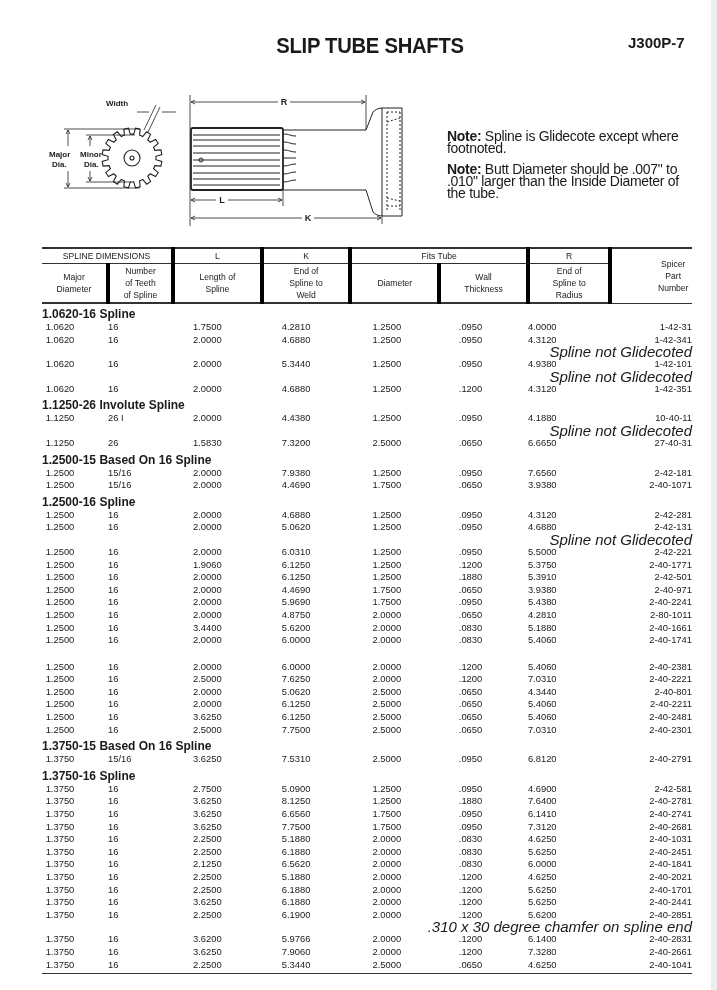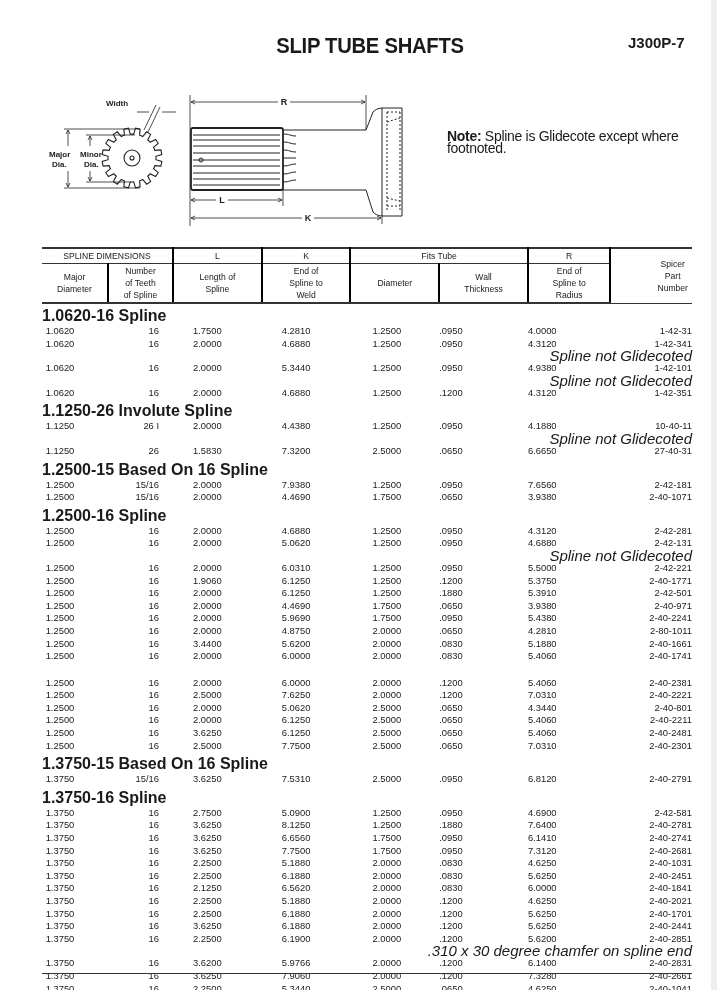--- a/index.html
+++ b/index.html
@@ -20,36 +20,36 @@
   .notes { position: absolute; left: 447px; top: 130px; width: 240px; font-size: 14px; line-height: 12px; letter-spacing: -0.3px; }
   .notes p { margin: 0 0 9px 0; }
   .notes b { font-weight: bold; }
 
   table.specs {
     position: absolute; left: 42px; top: 247px; width: 650px;
     border-collapse: collapse; font-size: 9.4px; table-layout: fixed;
   }
   table.specs th {
     font-weight: normal; font-size: 8.6px; line-height: 12px; padding: 1px 2px;
-    text-align: center; vertical-align: middle; border-left: 1px solid #666; border-right: 2px solid #000000;
+    text-align: center; vertical-align: middle; border-left: 1px solid #666; border-right: 4px solid #000000;
   }
   table.specs thead tr:first-child th { border-top: 2px solid #333; border-bottom: 1px solid #333; }
   table.specs thead tr:last-child th { border-bottom: 2px solid #333; }
   table.specs th.first { border-left: none; }
   table.specs th.last { border-right: none; border-bottom: 2px solid #333; padding-left: 44px; }
   .group-title td {
-    font-weight: bold; font-size: 16px; padding: 3px 0 0 0; height: 13px; text-align: left;
+    font-weight: bold; font-size: 12px; padding: 3px 0 0 0; height: 13px; text-align: left;
   }
   .row td { padding: 0; height: 12.6px; line-height: 12.6px; }
   .row td.c-major { text-align: center; padding-right: 30px; }
-  .row td.c-teeth { text-align: right; padding-right: 14px; }
+  .row td.c-teeth { text-align: left; padding-right: 14px; }
   .row td.c-l { text-align: center; padding-right: 20px; }
   .row td.c-k { text-align: center; padding-right: 20px; }
   .row td.c-dia { text-align: center; padding-right: 16px; }
-  .row td.c-wall { text-align: left; padding-right: 26px; }
+  .row td.c-wall { text-align: center; padding-right: 26px; }
   .row td.c-r { text-align: left; padding-right: 8px; }
   .row td.c-part { text-align: right; padding-left: 2px; }
   .note-row td { font-style: italic; text-align: right; padding: 0; height: 12px; line-height: 12px; font-size: 15px; }
   .gap-row td { height: 12px; }
   .bottom-rule { position: absolute; left: 42px; width: 650px; height: 0; border-top: 1.5px solid #333; }
 </style>
 </head>
 <body>
 
 <div class="right-strip"></div>
@@ -119,20 +119,21 @@
     <line x1="274" y1="128" x2="341" y2="128"></line>
     <path d="M155,126 L151,128 L155,130 M337,126 L341,128 L337,130"></path>
   </g>
   <text x="244" y="15" font-size="9" font-weight="bold" font-family="Liberation Sans, sans-serif" fill="#222" text-anchor="middle">R</text>
   <text x="182" y="113" font-size="9" font-weight="bold" font-family="Liberation Sans, sans-serif" fill="#222" text-anchor="middle">L</text>
   <text x="268" y="131" font-size="9" font-weight="bold" font-family="Liberation Sans, sans-serif" fill="#222" text-anchor="middle">K</text>
 </svg>
 
 <div class="notes">
   <p><b>Note:</b><span> Spline is Glidecote except where footnoted.</span></p>
+  <p><b>Note:</b><span> Butt Diameter should be .007" to .010" larger than the Inside Diameter of the tube.</span></p>
 </div>
 
 <table class="specs">
   <colgroup>
     <col style="width:64px">
       <col style="width:63px">
       <col style="width:86px">
       <col style="width:86px">
     <col style="width:86px">
       <col style="width:86px">

